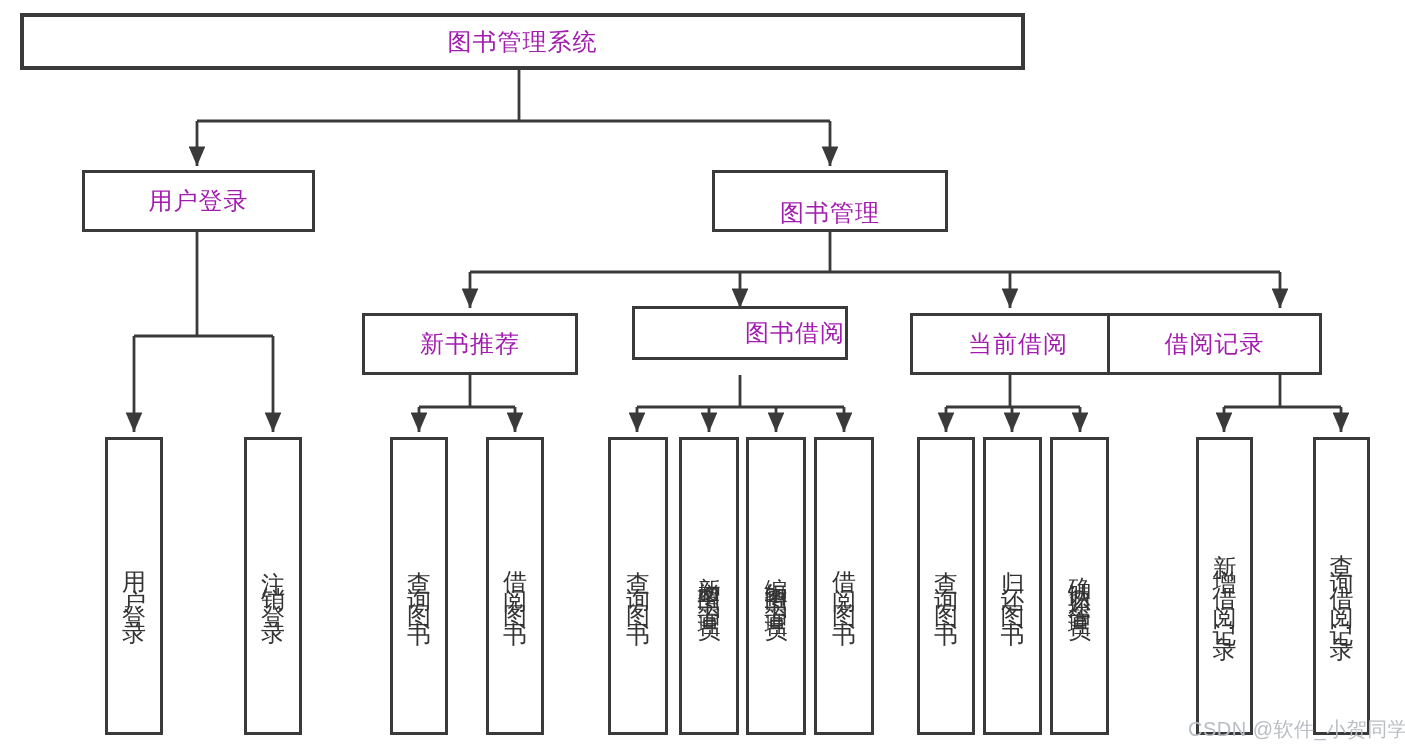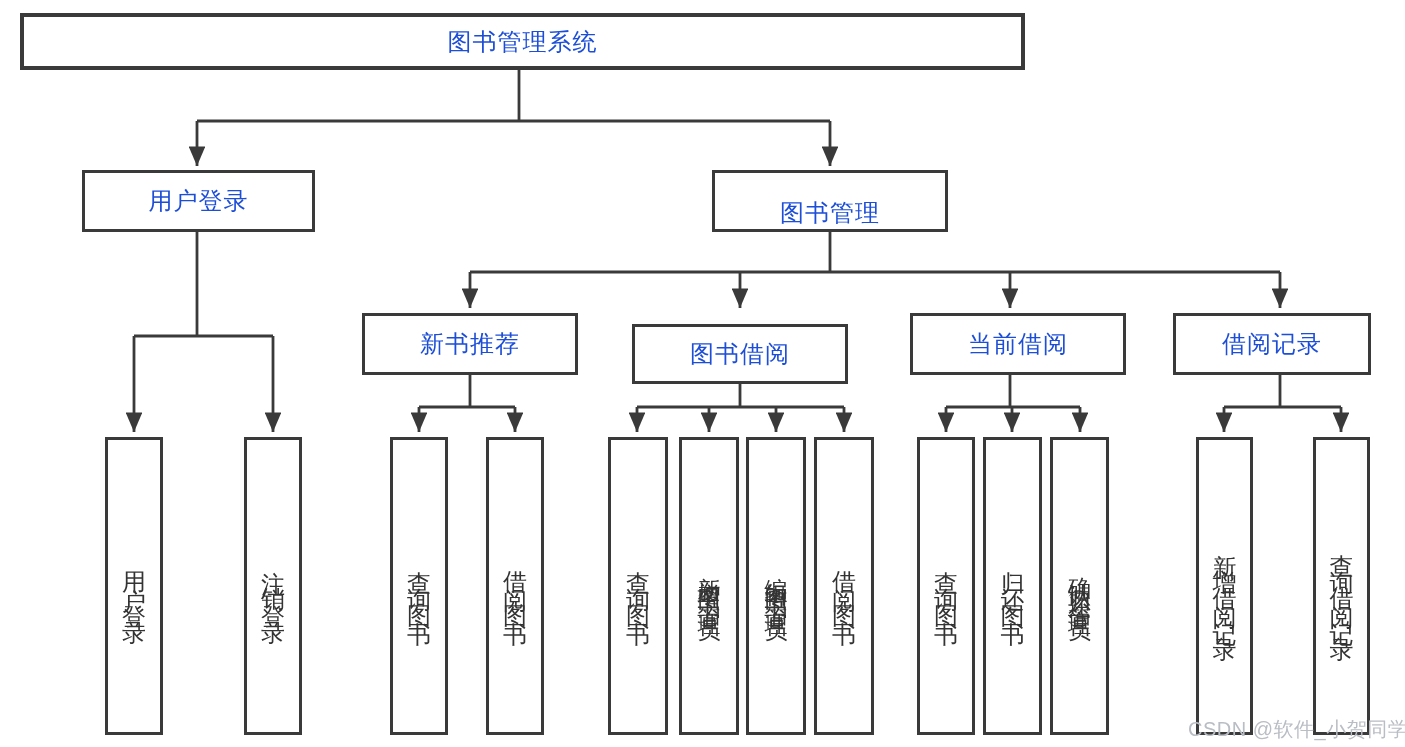--- a/index.html
+++ b/index.html
@@ -22,21 +22,21 @@
     z-index: 1;
   }
   .node {
     position: absolute;
     box-sizing: border-box;
     border: 3px solid #3a3a3a;
     background: #ffffff;
     display: flex;
     align-items: center;
     justify-content: center;
-    color: #1d4ed8;
+    color: #a21caf;
     font-size: 24px;
     letter-spacing: 1px;
     z-index: 2;
   }
   .node.root { border-width: 4px; }
   .leaf {
     position: absolute;
     top: 437px;
     height: 298px;
     box-sizing: border-box;
@@ -133,27 +133,27 @@
   <div class="node" style="left:82px; top:170px; width:233px; height:62px;">
     <span>用户登录</span>
   </div>
   <div class="node" style="left:712px; top:170px; width:236px; height:62px;align-items:flex-end;">
     <span>图书管理</span>
   </div>
 
   <div class="node" style="left:362px; top:313px; width:216px; height:62px;">
     <span>新书推荐</span>
   </div>
-  <div class="node" style="left:632px; top:324px; width:216px; height:60px;">
+  <div class="node" style="left:632px; top:306px; width:216px; height:54px;justify-content:flex-end;">
     <span>图书借阅</span>
   </div>
   <div class="node" style="left:902px; top:313px; width:216px; height:62px;margin-left:8px;">
     <span>当前借阅</span>
   </div>
-  <div class="node" style="left:1173px; top:313px; width:198px; height:62px;">
+  <div class="node" style="left:1107px; top:313px; width:215px; height:62px;">
     <span>借阅记录</span>
   </div>
 
   <div class="leaf" style="left:105px; width:58px;">
     <span class="vtext">用户登录</span>
   </div>
   <div class="leaf" style="left:244px; width:58px;">
     <span class="vtext">注销登录</span>
   </div>
 

